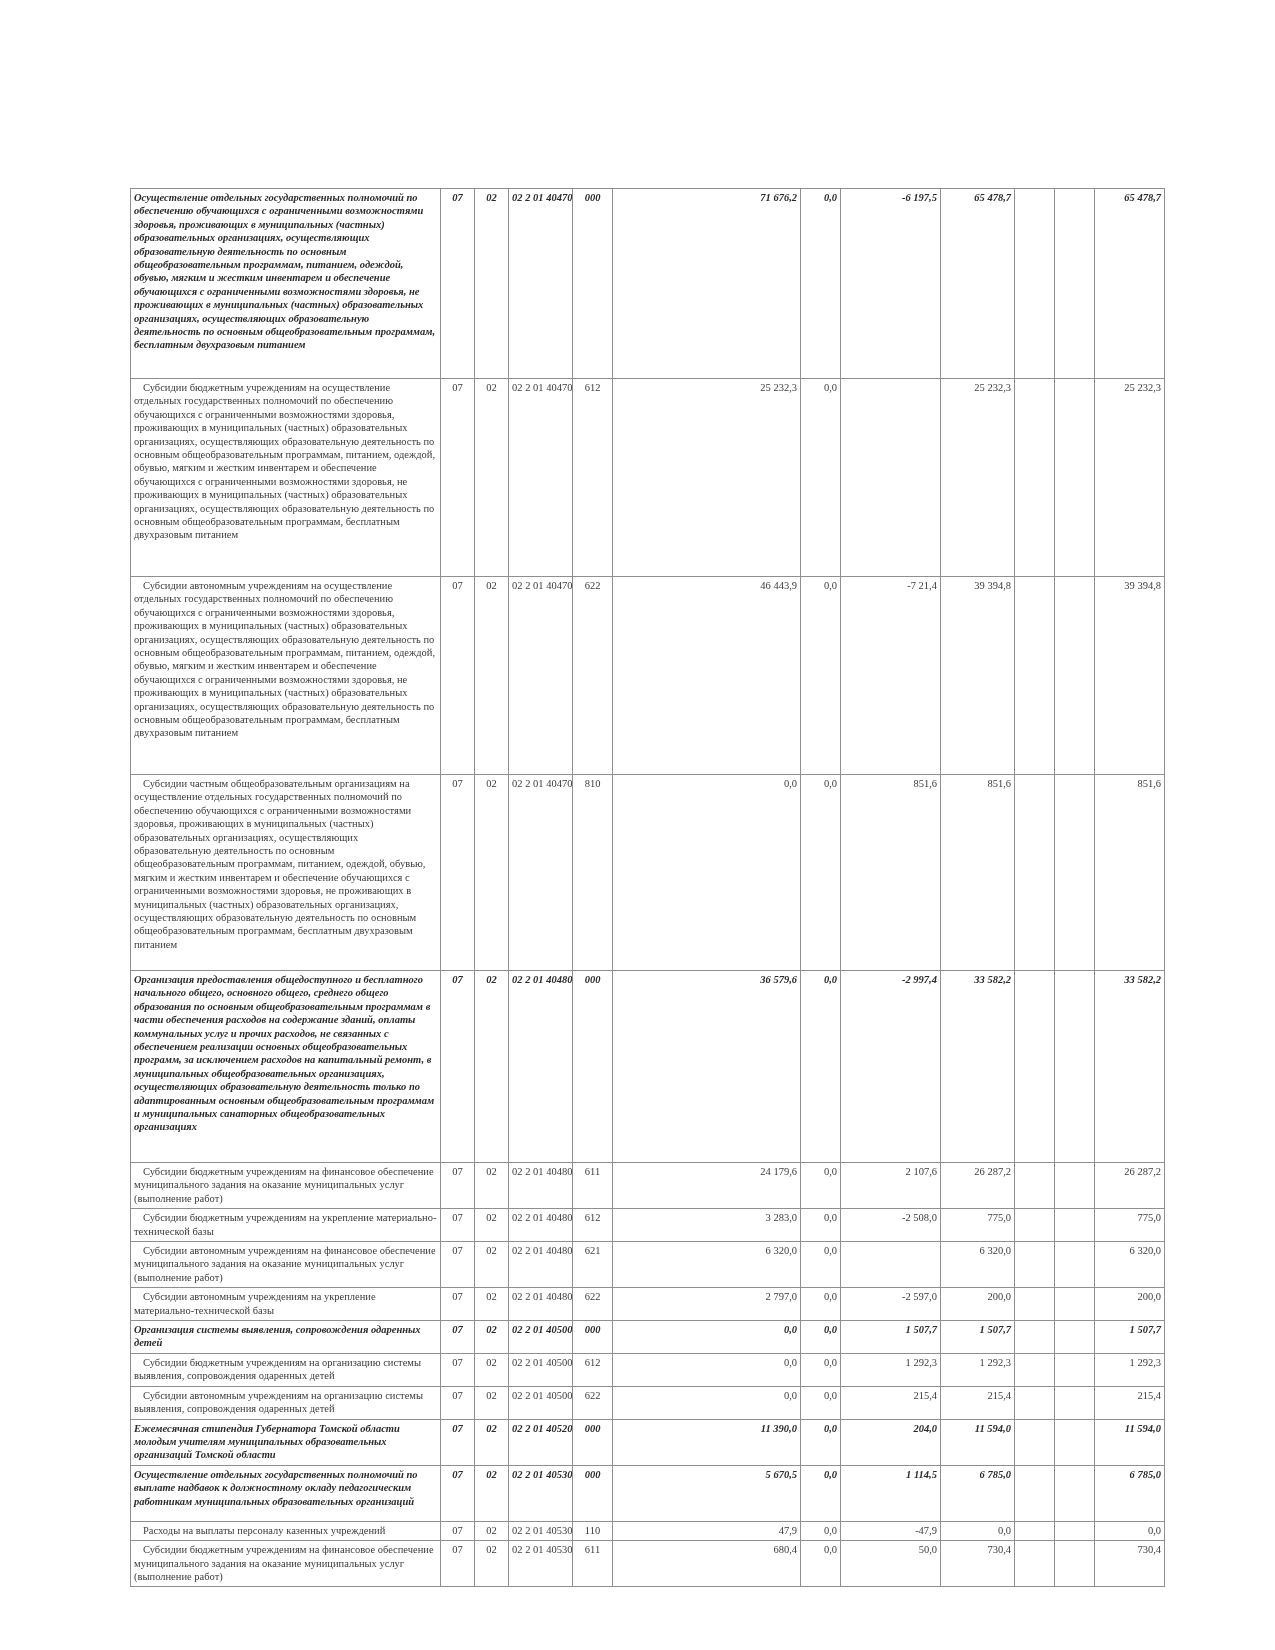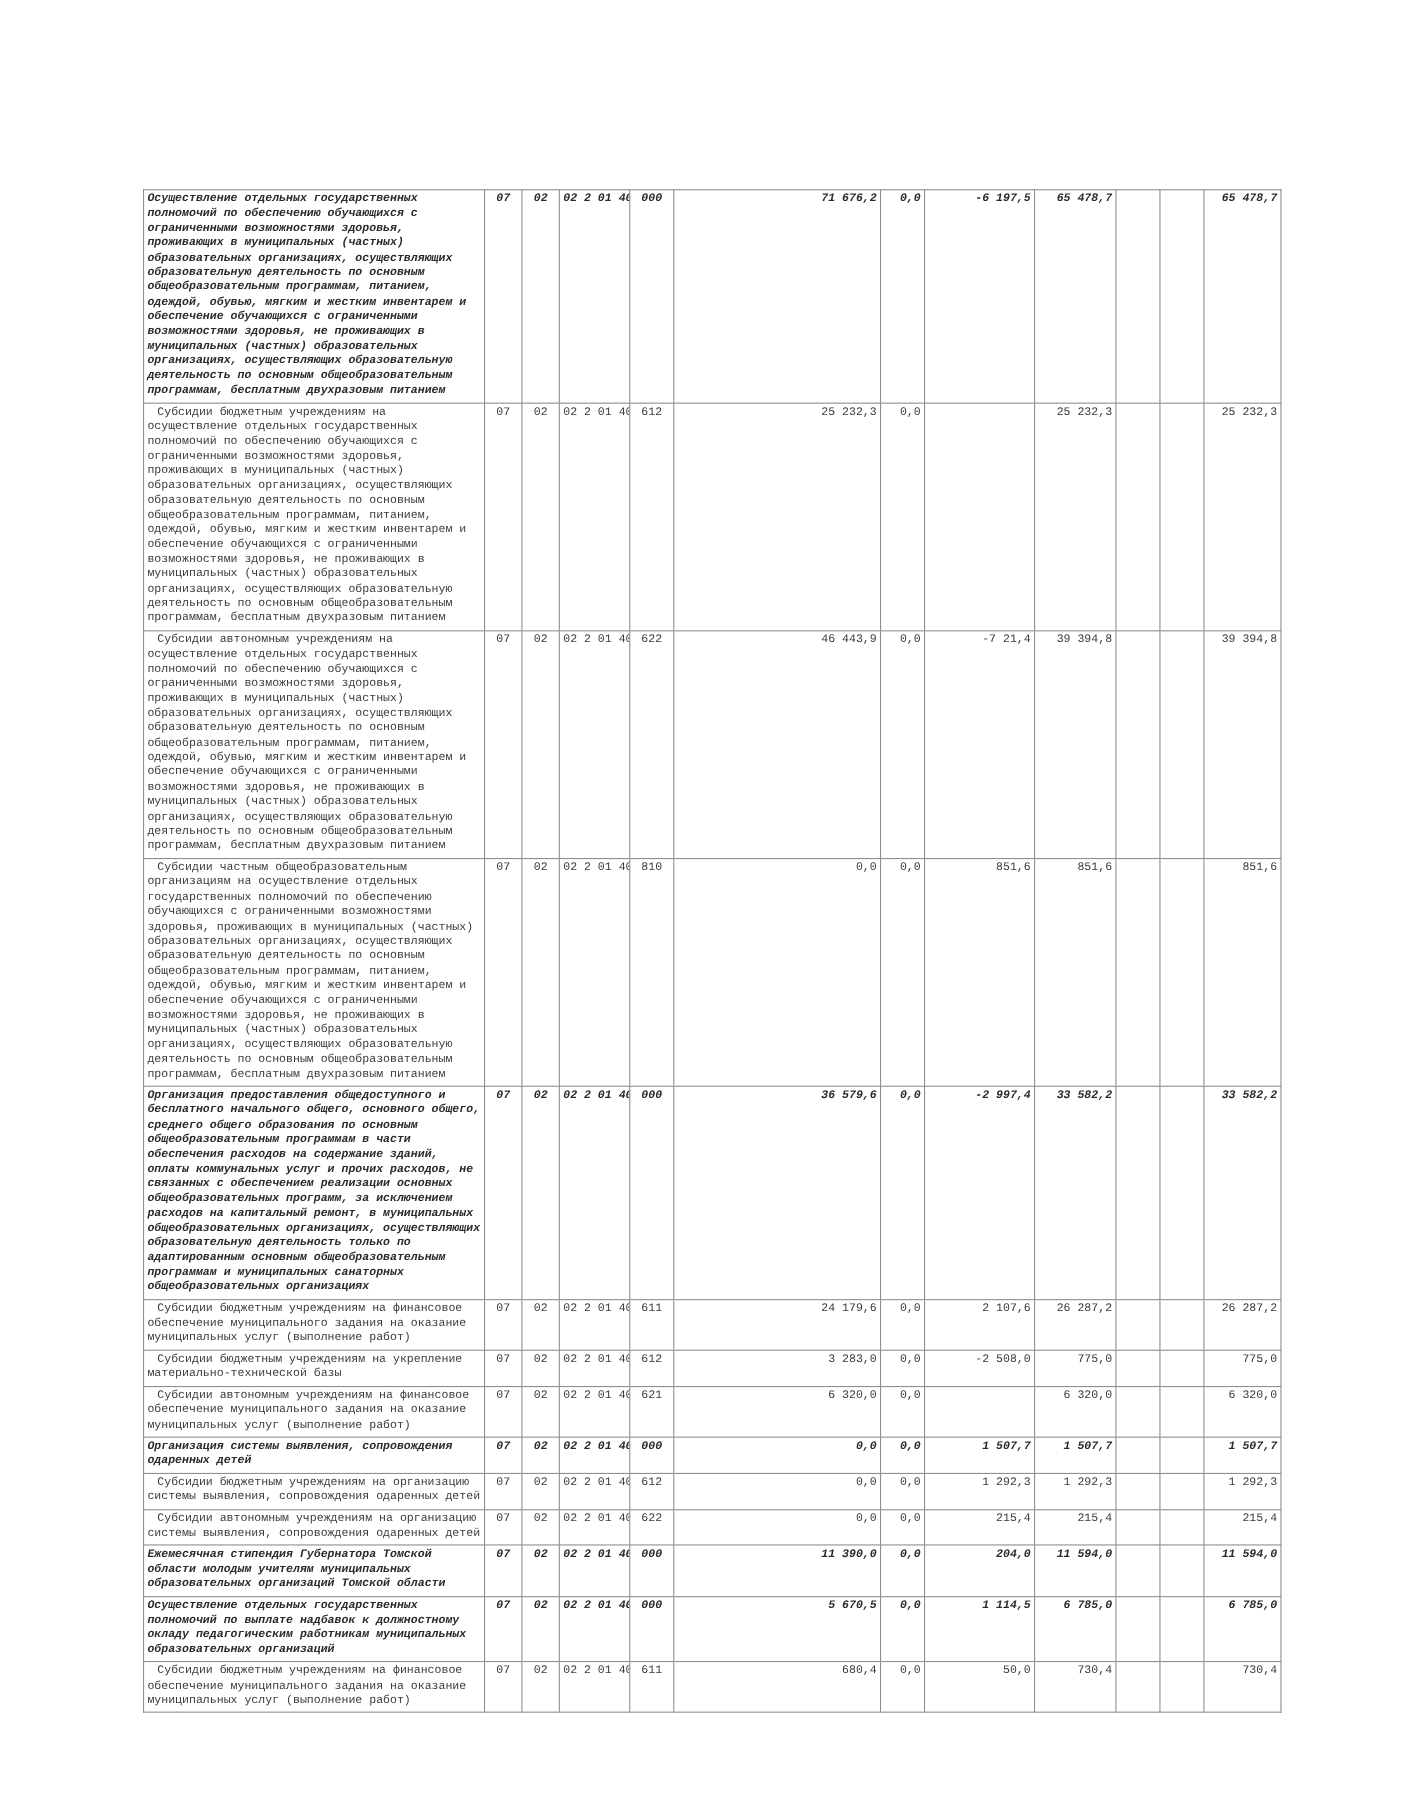--- a/index.html
+++ b/index.html
@@ -7,23 +7,22 @@
   body {
     width: 1275px;
     height: 1650px;
     overflow: hidden;
     position: relative;
     font-family: "Liberation Serif", "DejaVu Serif", serif;
   }
   .page-sheet {
     position: absolute;
     left: 130px;
-    top: 172px;
+    top: 188px;
     width: 1034px;
-    font-family: Liberation Mono, monospace;
   }
   table.budget-table {
     border-collapse: collapse;
     table-layout: fixed;
     width: 1034px;
   }
   table.budget-table td {
     border: 1px solid #8f8f8f;
     vertical-align: top;
     font-size: 10.5px;
@@ -167,20 +166,34 @@
           <td class="c-code">02 2 01 40480</td>
           <td class="c-code">621</td>
           <td class="c-num">6 320,0</td>
           <td class="c-num">0,0</td>
           <td class="c-num"></td>
           <td class="c-num">6 320,0</td>
           <td class="c-num"></td>
           <td class="c-num"></td>
           <td class="c-num">6 320,0</td>
         </tr>
+        <tr class="regular" style="height: 32px;">
+          <td class="c-name">Субсидии автономным учреждениям на укрепление материально-технической базы</td>
+          <td class="c-code">07</td>
+          <td class="c-code">02</td>
+          <td class="c-code">02 2 01 40480</td>
+          <td class="c-code">622</td>
+          <td class="c-num">2 797,0</td>
+          <td class="c-num">0,0</td>
+          <td class="c-num">-2 597,0</td>
+          <td class="c-num">200,0</td>
+          <td class="c-num"></td>
+          <td class="c-num"></td>
+          <td class="c-num">200,0</td>
+        </tr>
         <tr class="group" style="height: 32px; margin-top: 18px;">
           <td class="c-name">Организация  системы выявления, сопровождения одаренных детей</td>
           <td class="c-code">07</td>
           <td class="c-code">02</td>
           <td class="c-code">02 2 01 40500</td>
           <td class="c-code">000</td>
           <td class="c-num">0,0</td>
           <td class="c-num">0,0</td>
           <td class="c-num">1 507,7</td>
           <td class="c-num">1 507,7</td>
@@ -236,20 +249,34 @@
           <td class="c-code">02</td>
           <td class="c-code">02 2 01 40530</td>
           <td class="c-code">000</td>
           <td class="c-num">5 670,5</td>
           <td class="c-num">0,0</td>
           <td class="c-num">1 114,5</td>
           <td class="c-num">6 785,0</td>
           <td class="c-num"></td>
           <td class="c-num"></td>
           <td class="c-num">6 785,0</td>
+        </tr>
+        <tr class="regular" style="height: 16px;">
+          <td class="c-name">Расходы на выплаты персоналу казенных учреждений</td>
+          <td class="c-code">07</td>
+          <td class="c-code">02</td>
+          <td class="c-code">02 2 01 40530</td>
+          <td class="c-code">110</td>
+          <td class="c-num">47,9</td>
+          <td class="c-num">0,0</td>
+          <td class="c-num">-47,9</td>
+          <td class="c-num">0,0</td>
+          <td class="c-num"></td>
+          <td class="c-num"></td>
+          <td class="c-num">0,0</td>
         </tr>
         <tr class="regular" style="height: 46px;">
           <td class="c-name">Субсидии бюджетным учреждениям на финансовое обеспечение муниципального задания на оказание муниципальных услуг (выполнение работ)</td>
           <td class="c-code">07</td>
           <td class="c-code">02</td>
           <td class="c-code">02 2 01 40530</td>
           <td class="c-code">611</td>
           <td class="c-num">680,4</td>
           <td class="c-num">0,0</td>
           <td class="c-num">50,0</td>

